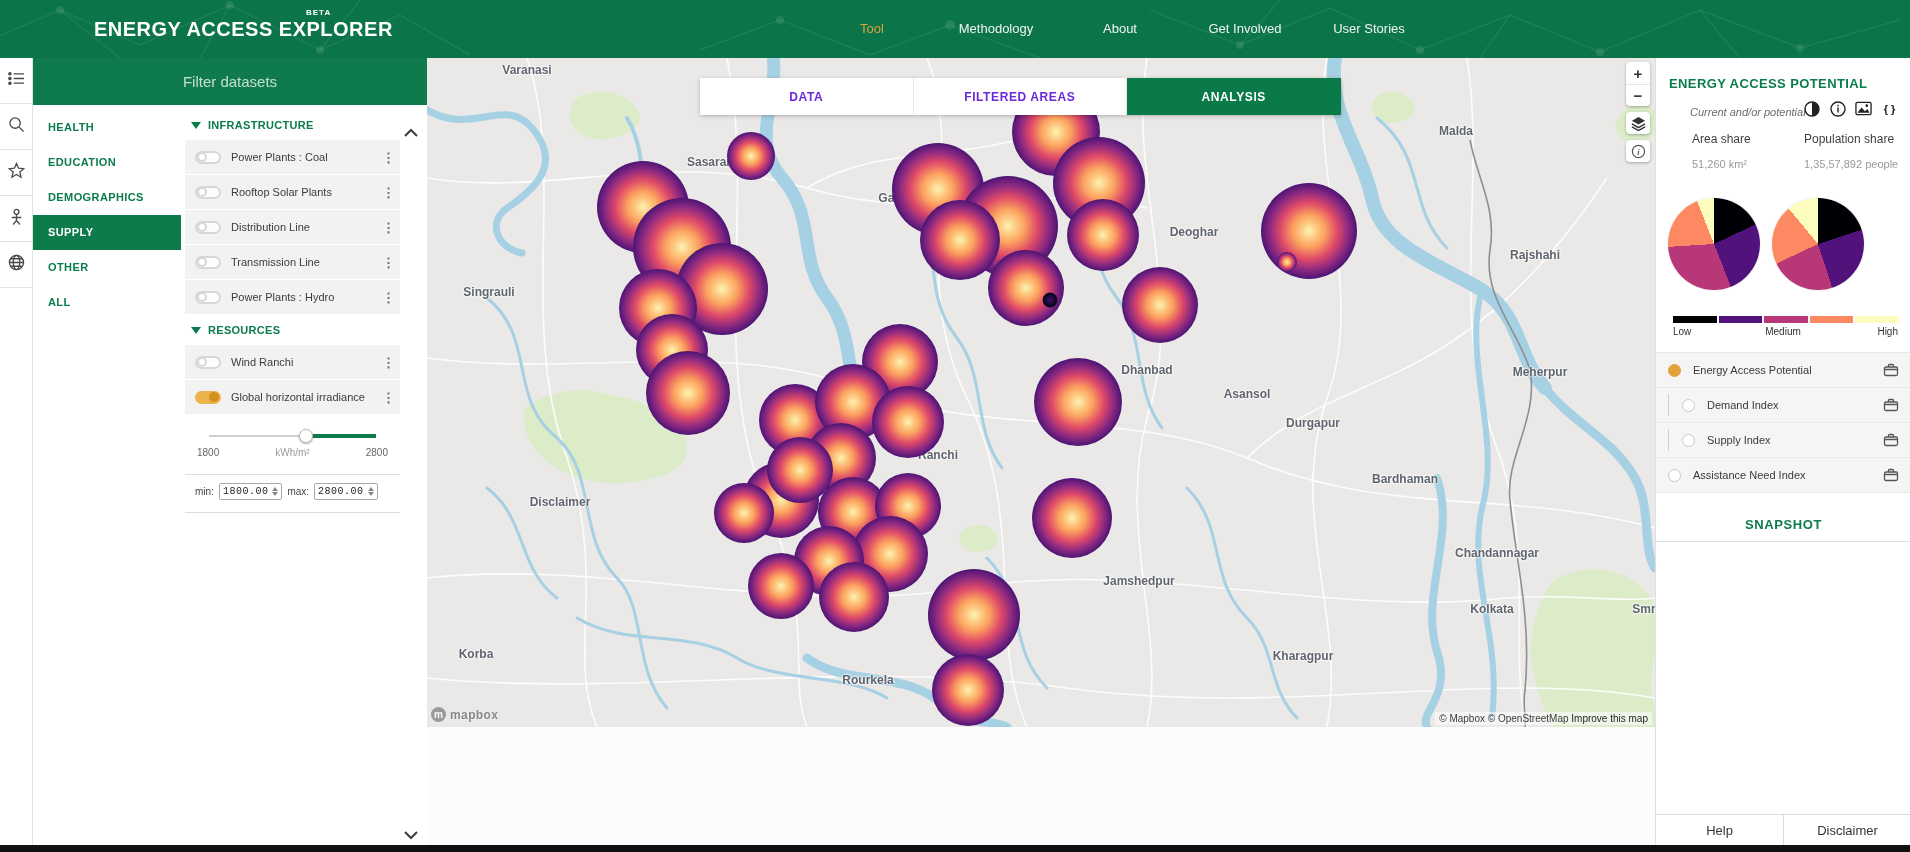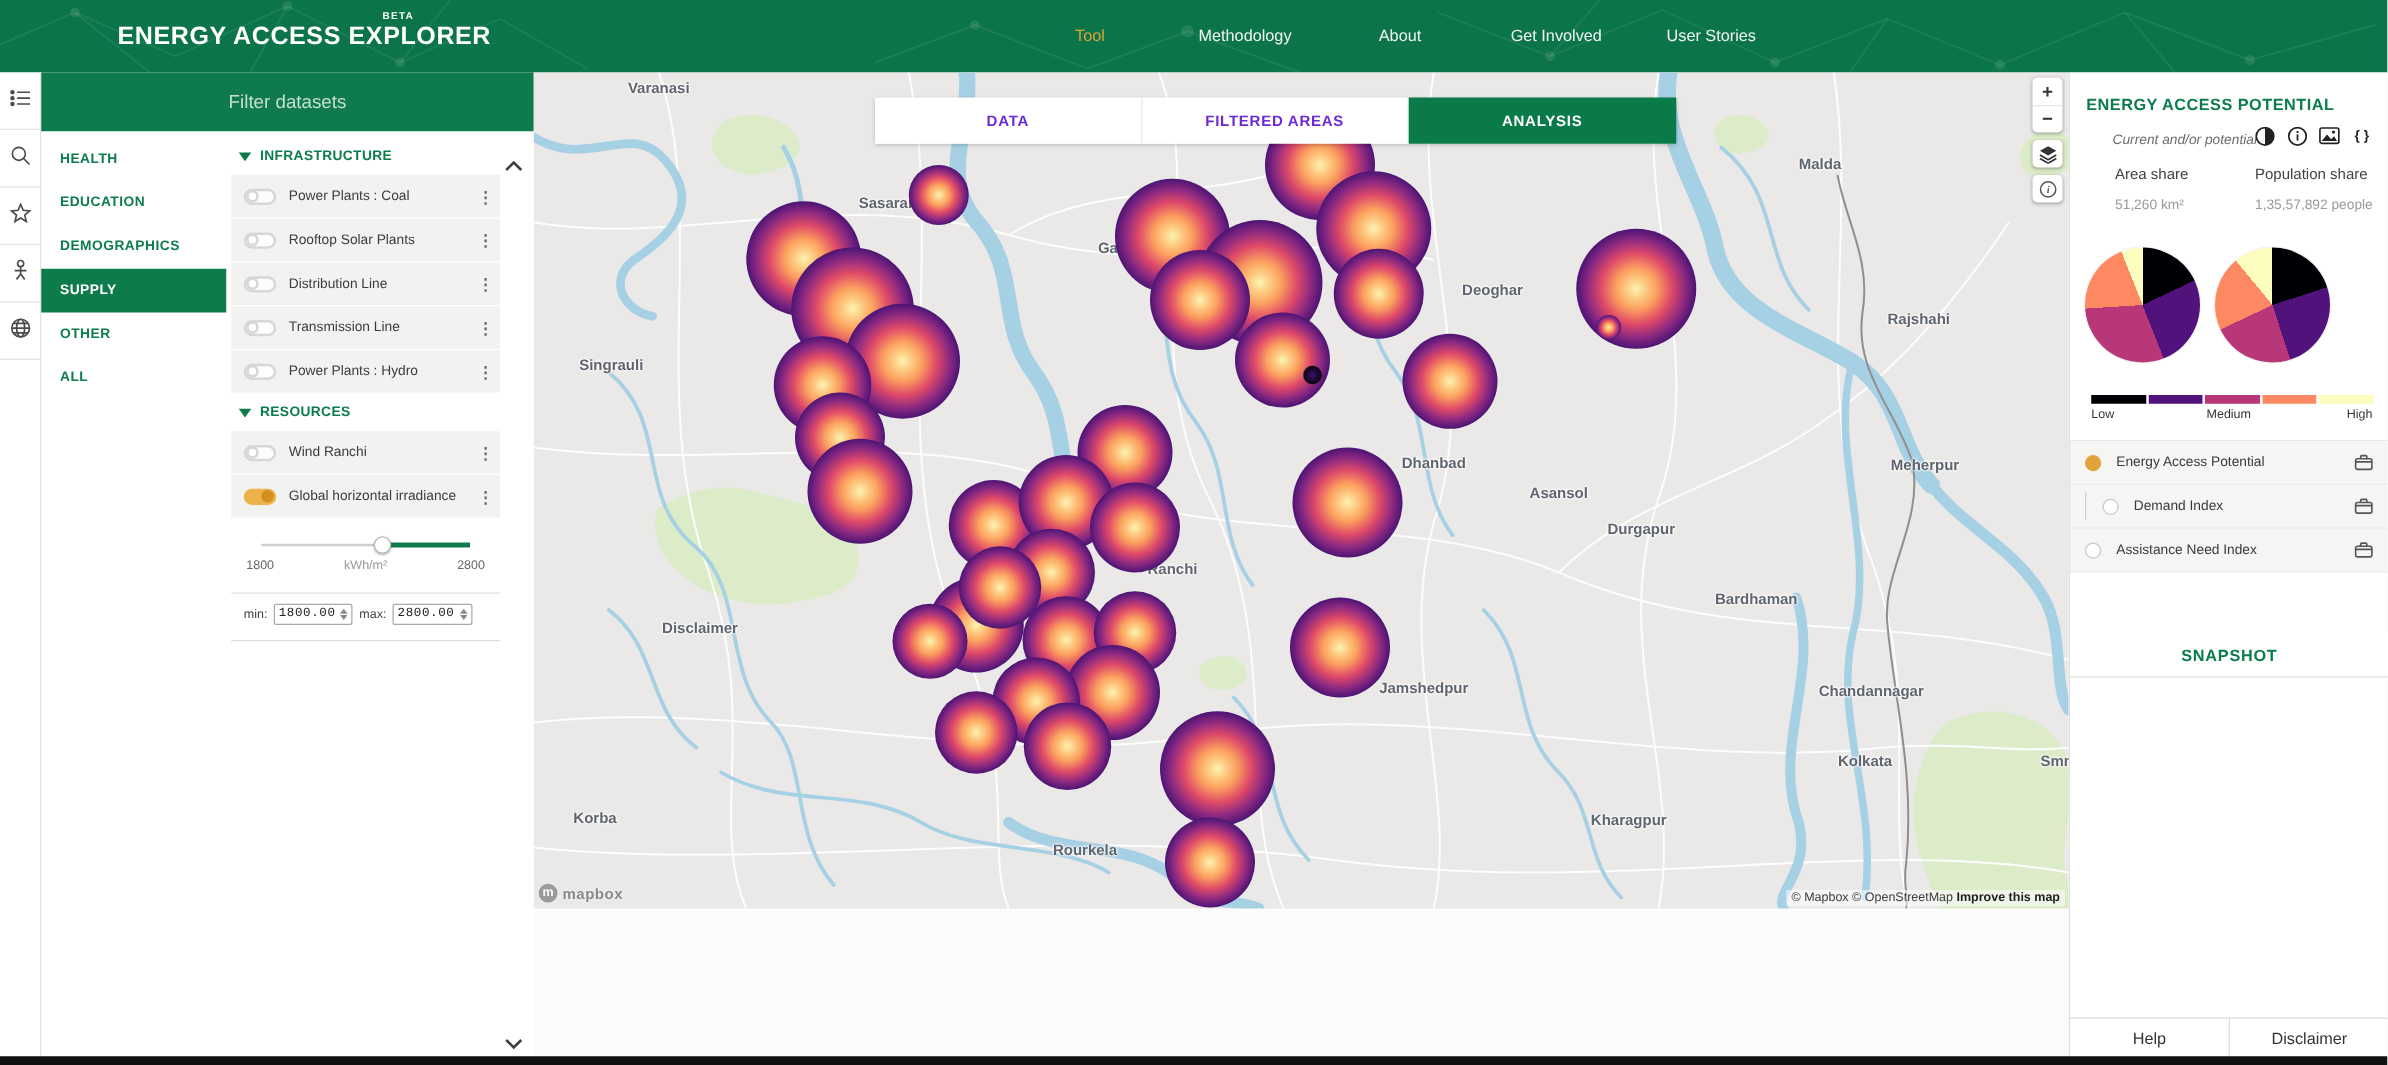--- a/index.html
+++ b/index.html
@@ -69,21 +69,21 @@
   .tab:last-child { border-right:none; }
   .tab.active { background:#0a7a48; color:#fff; }
   #map-controls { position:absolute; left:1199px; top:4px; width:24px; z-index:6; }
   .ctl-group { background:#fff; border-radius:4px; box-shadow:0 1px 3px rgba(0,0,0,.3); margin-bottom:6px; overflow:hidden; }
   .ctl-btn { width:24px; height:22px; display:flex; align-items:center; justify-content:center; font-size:15px; font-weight:700; color:#333; cursor:pointer; }
   .ctl-btn + .ctl-btn { border-top:1px solid #e5e5e5; }
   #mapbox-logo { position:absolute; left:4px; top:649px; display:flex; align-items:center; gap:4px; z-index:5; opacity:.85; }
   #mapbox-logo .m-circle { width:15px; height:15px; border-radius:50%; background:#8a8d8f; color:#fff; font-size:10px; font-weight:700; display:flex; align-items:center; justify-content:center; }
   #mapbox-logo .m-text { font-size:12px; font-weight:700; color:#75787a; letter-spacing:.4px; text-shadow:0 0 2px #fff; }
   #attribution { position:absolute; right:3px; bottom:2px; font-size:10px; color:#3c3c3c; background:rgba(255,255,255,.55); padding:1px 4px; z-index:5; }
-  #attribution b { font-weight:700; color:#1f1f1f; }
+  #attribution b { font-weight:400; color:#1f1f1f; }
 
   
   #rpanel { position:absolute; left:1655px; top:58px; width:255px; height:787px; background:#fff; border-left:1px solid #e0e0e0; }
   #rp-title { position:absolute; left:13px; top:18px; font-size:13px; font-weight:700; color:#0b7c4b; letter-spacing:.4px; }
   #rp-subtitle { position:absolute; left:34px; top:48px; font-size:11px; font-style:italic; color:#6b6b6b; }
   #rp-icons { position:absolute; right:12px; top:42px; display:flex; gap:9px; align-items:center; }
   #rp-icons .rp-ic { width:17px; height:17px; display:flex; align-items:center; justify-content:center; cursor:pointer; color:#222; font-size:11px; font-weight:700; }
   .stat-col { position:absolute; top:74px; }
   .stat-label { font-size:12px; color:#3f3f3f; }
   .stat-value { font-size:11px; color:#9a9a9a; margin-top:12px; }
@@ -355,21 +355,21 @@
         <div class="map-label" style="left: 767px; top: 174px;">Deoghar</div>
         <div class="map-label" style="left: 1108px; top: 197px;">Rajshahi</div>
         <div class="map-label" style="left: 62px; top: 234px;">Singrauli</div>
         <div class="map-label" style="left: 720px; top: 312px;">Dhanbad</div>
         <div class="map-label" style="left: 1113px; top: 314px;">Meherpur</div>
         <div class="map-label" style="left: 820px; top: 336px;">Asansol</div>
         <div class="map-label" style="left: 886px; top: 365px;">Durgapur</div>
         <div class="map-label" style="left: 133px; top: 444px;">Disclaimer</div>
         <div class="map-label" style="left: 511px; top: 397px;">Ranchi</div>
         <div class="map-label" style="left: 978px; top: 421px;">Bardhaman</div>
-        <div class="map-label" style="left: 712px; top: 492px;">Jamshedpur</div>
+        <div class="map-label" style="left: 712px; top: 523px;">Jamshedpur</div>
         <div class="map-label" style="left: 1070px; top: 495px;">Chandannagar</div>
         <div class="map-label" style="left: 1065px; top: 551px;">Kolkata</div>
         <div class="map-label" style="left: 876px; top: 598px;">Kharagpur</div>
         <div class="map-label" style="left: 49px; top: 596px;">Korba</div>
         <div class="map-label" style="left: 441px; top: 622px;">Rourkela</div>
         <div class="map-label" style="left: 1220px; top: 551px;">Smm</div>
       </div>
     <div id="blobs">
         <div class="blob" style="left: 170px; top: 103px; width: 92px; height: 92px;"></div>
         <div class="blob" style="left: 206px; top: 140px; width: 98px; height: 98px;"></div>
@@ -515,20 +515,29 @@
         </div>
         <div class="lay-row indent">
           <span class="vline"></span>
           <span class="radio"></span>
           <span class="lay-label">Demand Index</span>
           <span class="case-ic"><svg width="16" height="14" viewBox="0 0 16 14">
               <rect x="1.5" y="4" width="13" height="8.5" rx="1.5"></rect>
               <path d="M5.5,4 V2.5 a1,1 0 0 1 1,-1 h3 a1,1 0 0 1 1,1 V4 M1.5,6.5 H14.5"></path>
             </svg></span>
         </div>
+        <div class="lay-row indent">
+          <span class="vline"></span>
+          <span class="radio"></span>
+          <span class="lay-label">Supply Index</span>
+          <span class="case-ic"><svg width="16" height="14" viewBox="0 0 16 14">
+              <rect x="1.5" y="4" width="13" height="8.5" rx="1.5"></rect>
+              <path d="M5.5,4 V2.5 a1,1 0 0 1 1,-1 h3 a1,1 0 0 1 1,1 V4 M1.5,6.5 H14.5"></path>
+            </svg></span>
+        </div>
         <div class="lay-row">
           <span class="radio"></span>
           <span class="lay-label">Assistance Need Index</span>
           <span class="case-ic"><svg width="16" height="14" viewBox="0 0 16 14">
               <rect x="1.5" y="4" width="13" height="8.5" rx="1.5"></rect>
               <path d="M5.5,4 V2.5 a1,1 0 0 1 1,-1 h3 a1,1 0 0 1 1,1 V4 M1.5,6.5 H14.5"></path>
             </svg></span>
         </div>
       </div>
 

